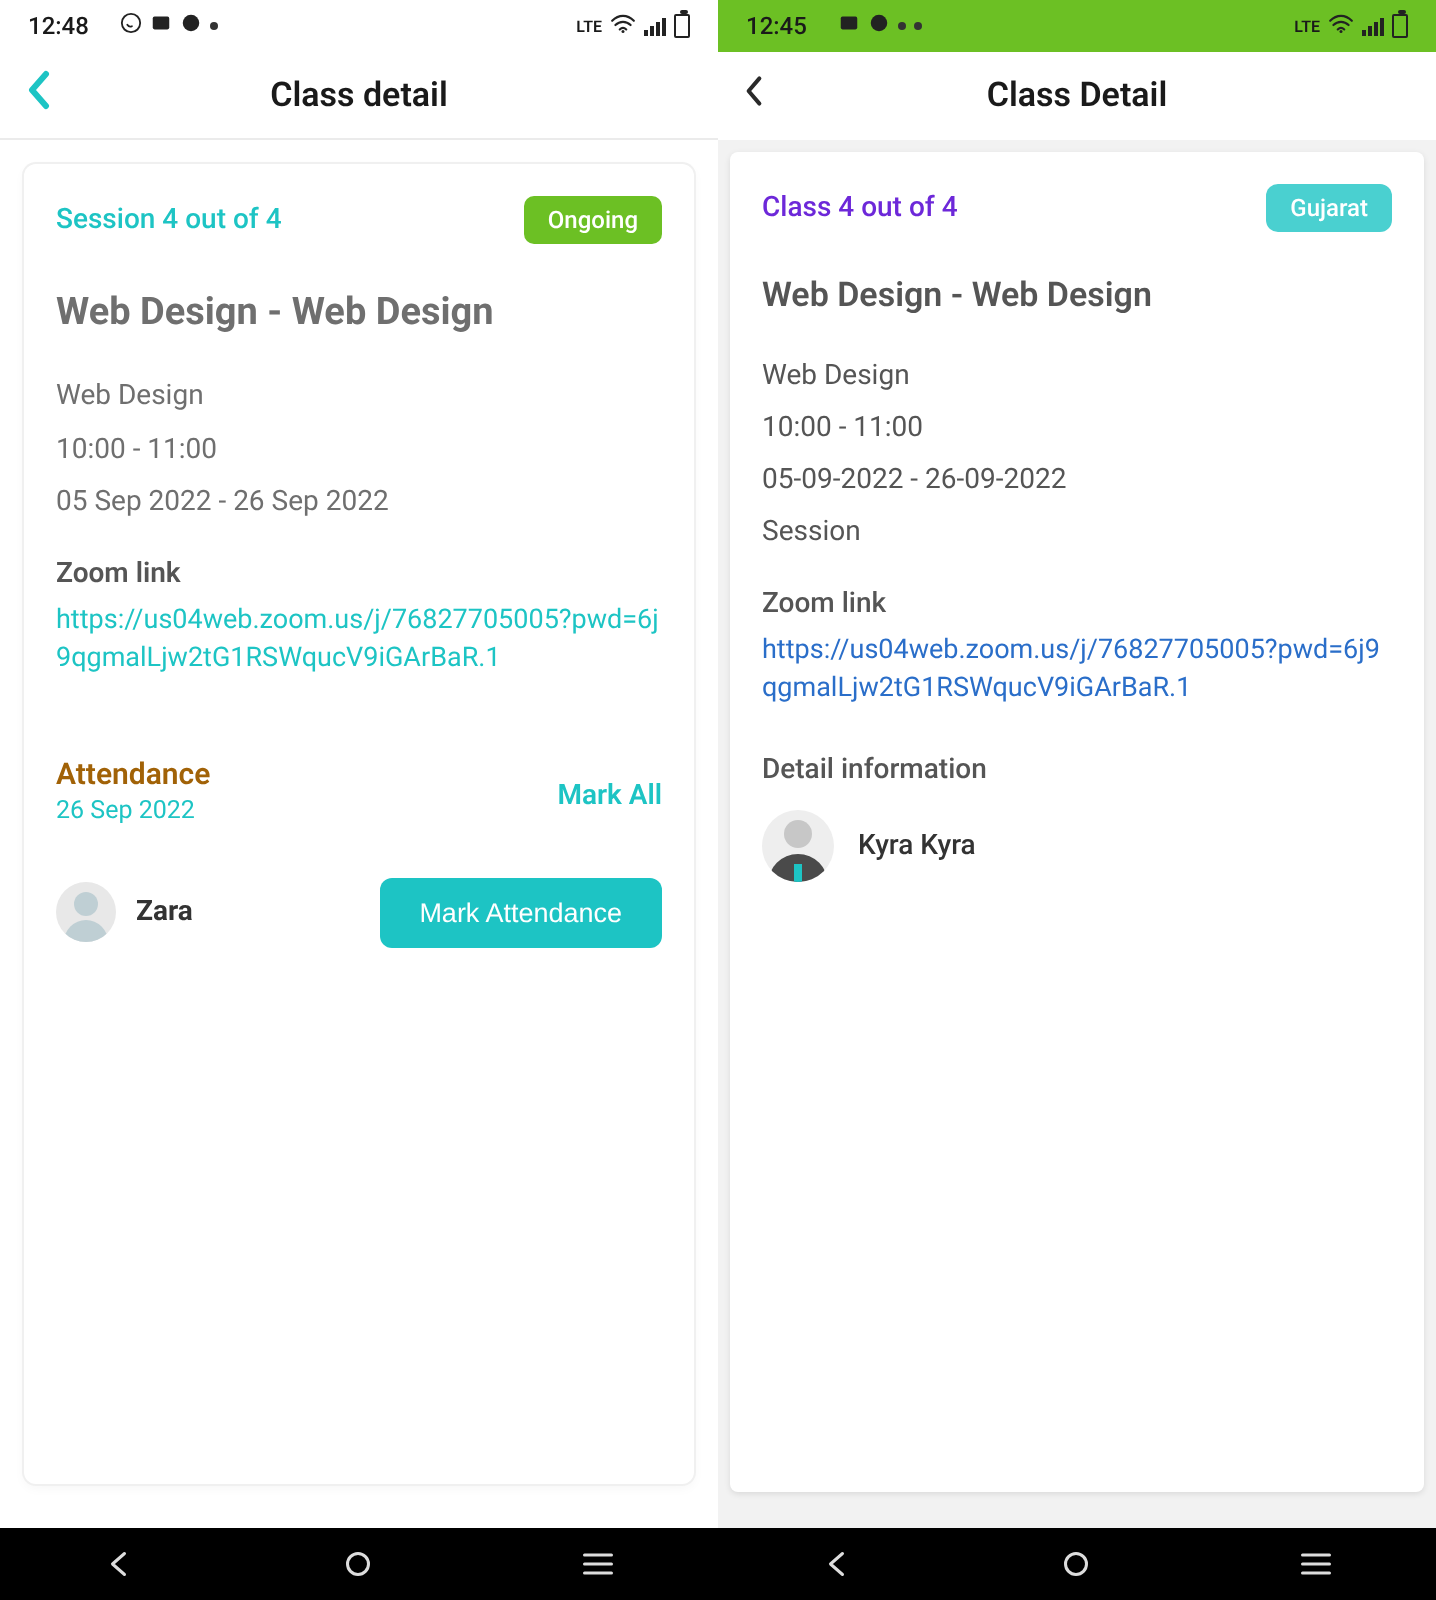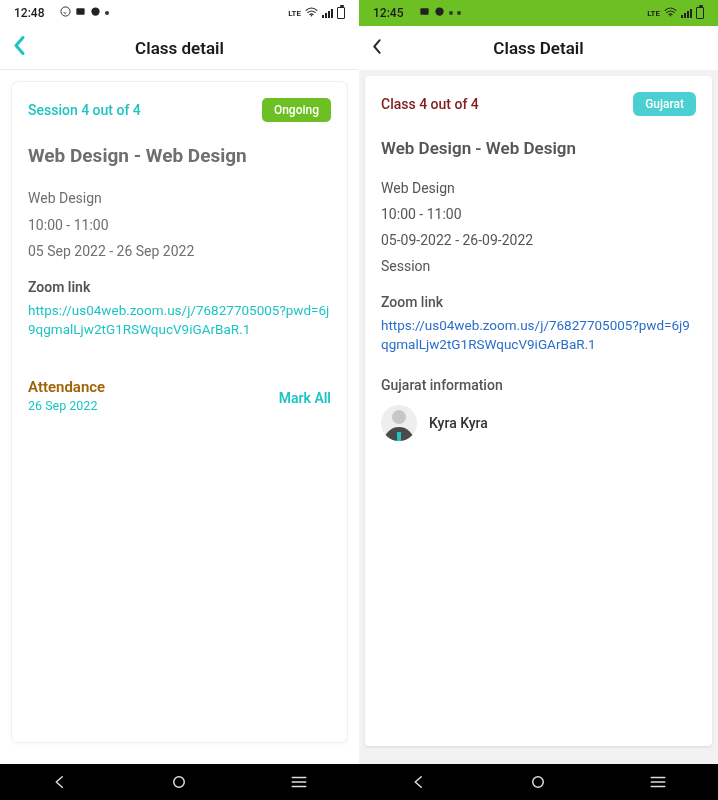--- a/index.html
+++ b/index.html
@@ -39,21 +39,21 @@
   
   .content { flex:1; padding: 12px; background: #ffffff; overflow:hidden; }
   .phone-right .content { background: #f2f2f2; padding: 6px 6px 0 6px; }
   .card { background: #ffffff; border-radius: 6px; box-shadow: 0 1px 4px rgba(0,0,0,0.06); padding: 16px 16px 20px 16px; }
   .phone-left .card { box-shadow: 0 0 0 1px #f0f0f0, 0 2px 6px rgba(0,0,0,0.04); min-height: 660px; }
   .phone-right .card { box-shadow: 0 1px 3px rgba(0,0,0,0.10); min-height: 670px; border-radius: 4px; }
 
   .row-top { display:flex; justify-content:space-between; align-items:center; margin-bottom: 22px; }
   .session-label { font-size: 14px; font-weight: 500; }
   .session-teal { color:#1dc4c4; }
-  .session-black { color:#7f1d1d; }
+  .session-black { color:#6d28d9; }
   .badge { font-size: 12px; color:#fff; padding: 5px 12px; border-radius: 5px; font-weight:500;}
   .badge-ongoing { background:#6cc024;margin-left:40px; }
   .badge-upcoming { background:#4ad0d0; border-radius: 6px; }
 
   .course-title { font-size: 19px; font-weight:700; color:#6f6f6f; margin-bottom: 18px; }
   .phone-right .course-title { color:#555; font-weight:600; font-size:17px; margin-bottom:18px;}
 
   .meta { font-size: 14px; color:#6f6f6f; line-height: 1.9; margin-bottom: 14px;}
   .phone-right .meta { color:#555; line-height:1.85; }
 
@@ -162,20 +162,30 @@
         <a class="link">https://us04web.zoom.us/j/76827705005?pwd=6j9qgmalLjw2tG1RSWqucV9iGArBaR.1</a>
 
         <div class="attendance-block">
           <div class="att-head">
             <div>
               <div class="att-title">Attendance</div>
               <div class="att-date">26 Sep 2022</div>
             </div>
             <span class="mark-all">Mark All</span>
           </div>
+          <div class="student-row">
+            <div class="student-left">
+              <span class="avatar">
+                  <span class="head"></span>
+                  <span class="body"></span>
+                </span>
+              <span class="student-name">Zara</span>
+            </div>
+            <button class="mark-btn">Mark Attendance</button>
+          </div>
         </div>
       </div>
     </div>
 
     <div class="navbar">
       <span class="nav-icon nav-back">
         <svg width="18" height="18" viewBox="0 0 24 24" fill="none">
             <path d="M15 5l-8 7 8 7" stroke="#ddd" stroke-width="2" stroke-linecap="round" stroke-linejoin="round"></path>
           </svg>
       </span>
@@ -248,21 +258,21 @@
         <div class="meta">
           <div>Web Design</div>
           <div>10:00 - 11:00</div>
           <div>05-09-2022 - 26-09-2022</div>
           <div>Session</div>
         </div>
         <div class="section-label">Zoom link</div>
         <a class="link">https://us04web.zoom.us/j/76827705005?pwd=6j9qgmalLjw2tG1RSWqucV9iGArBaR.1</a>
 
         <div class="teacher-block">
-          <div class="teacher-label">Gujarat information</div>
+          <div class="teacher-label">Detail information</div>
           <div class="teacher-row">
             <span class="teacher-avatar">
               <span class="head"></span>
                 <span class="body"></span>
                 <span class="tie"></span>
             </span>
             <span class="teacher-name">Kyra Kyra</span>
           </div>
         </div>
       </div>

